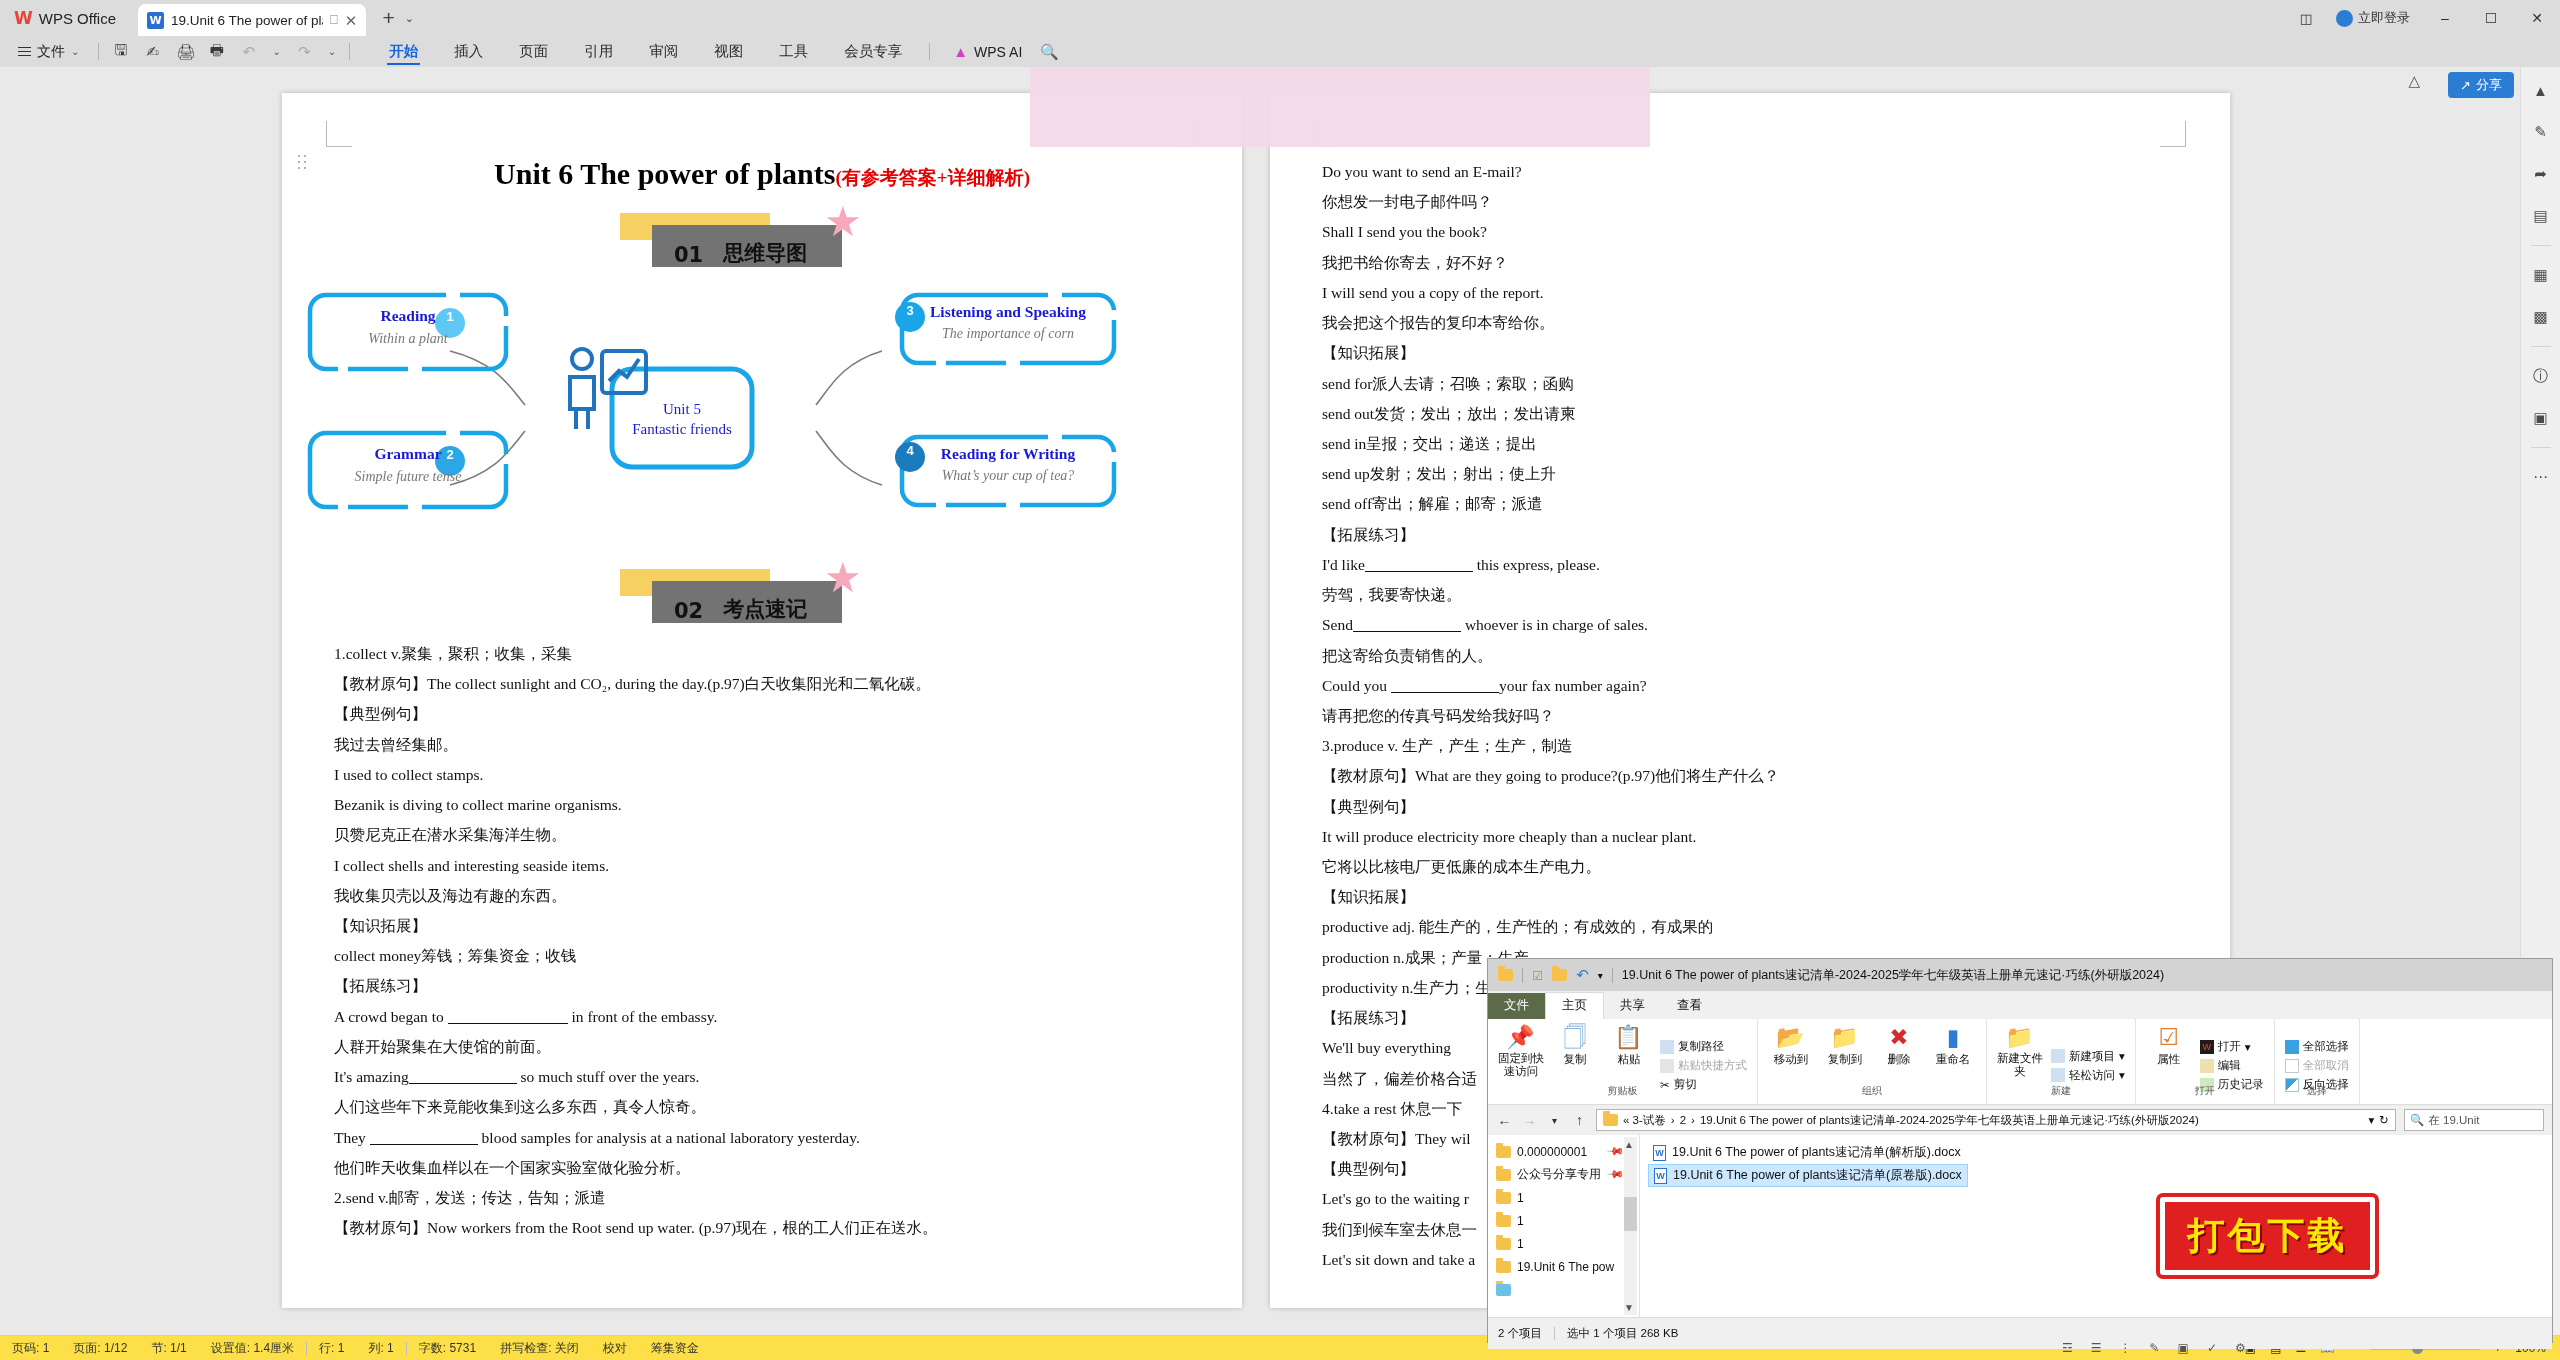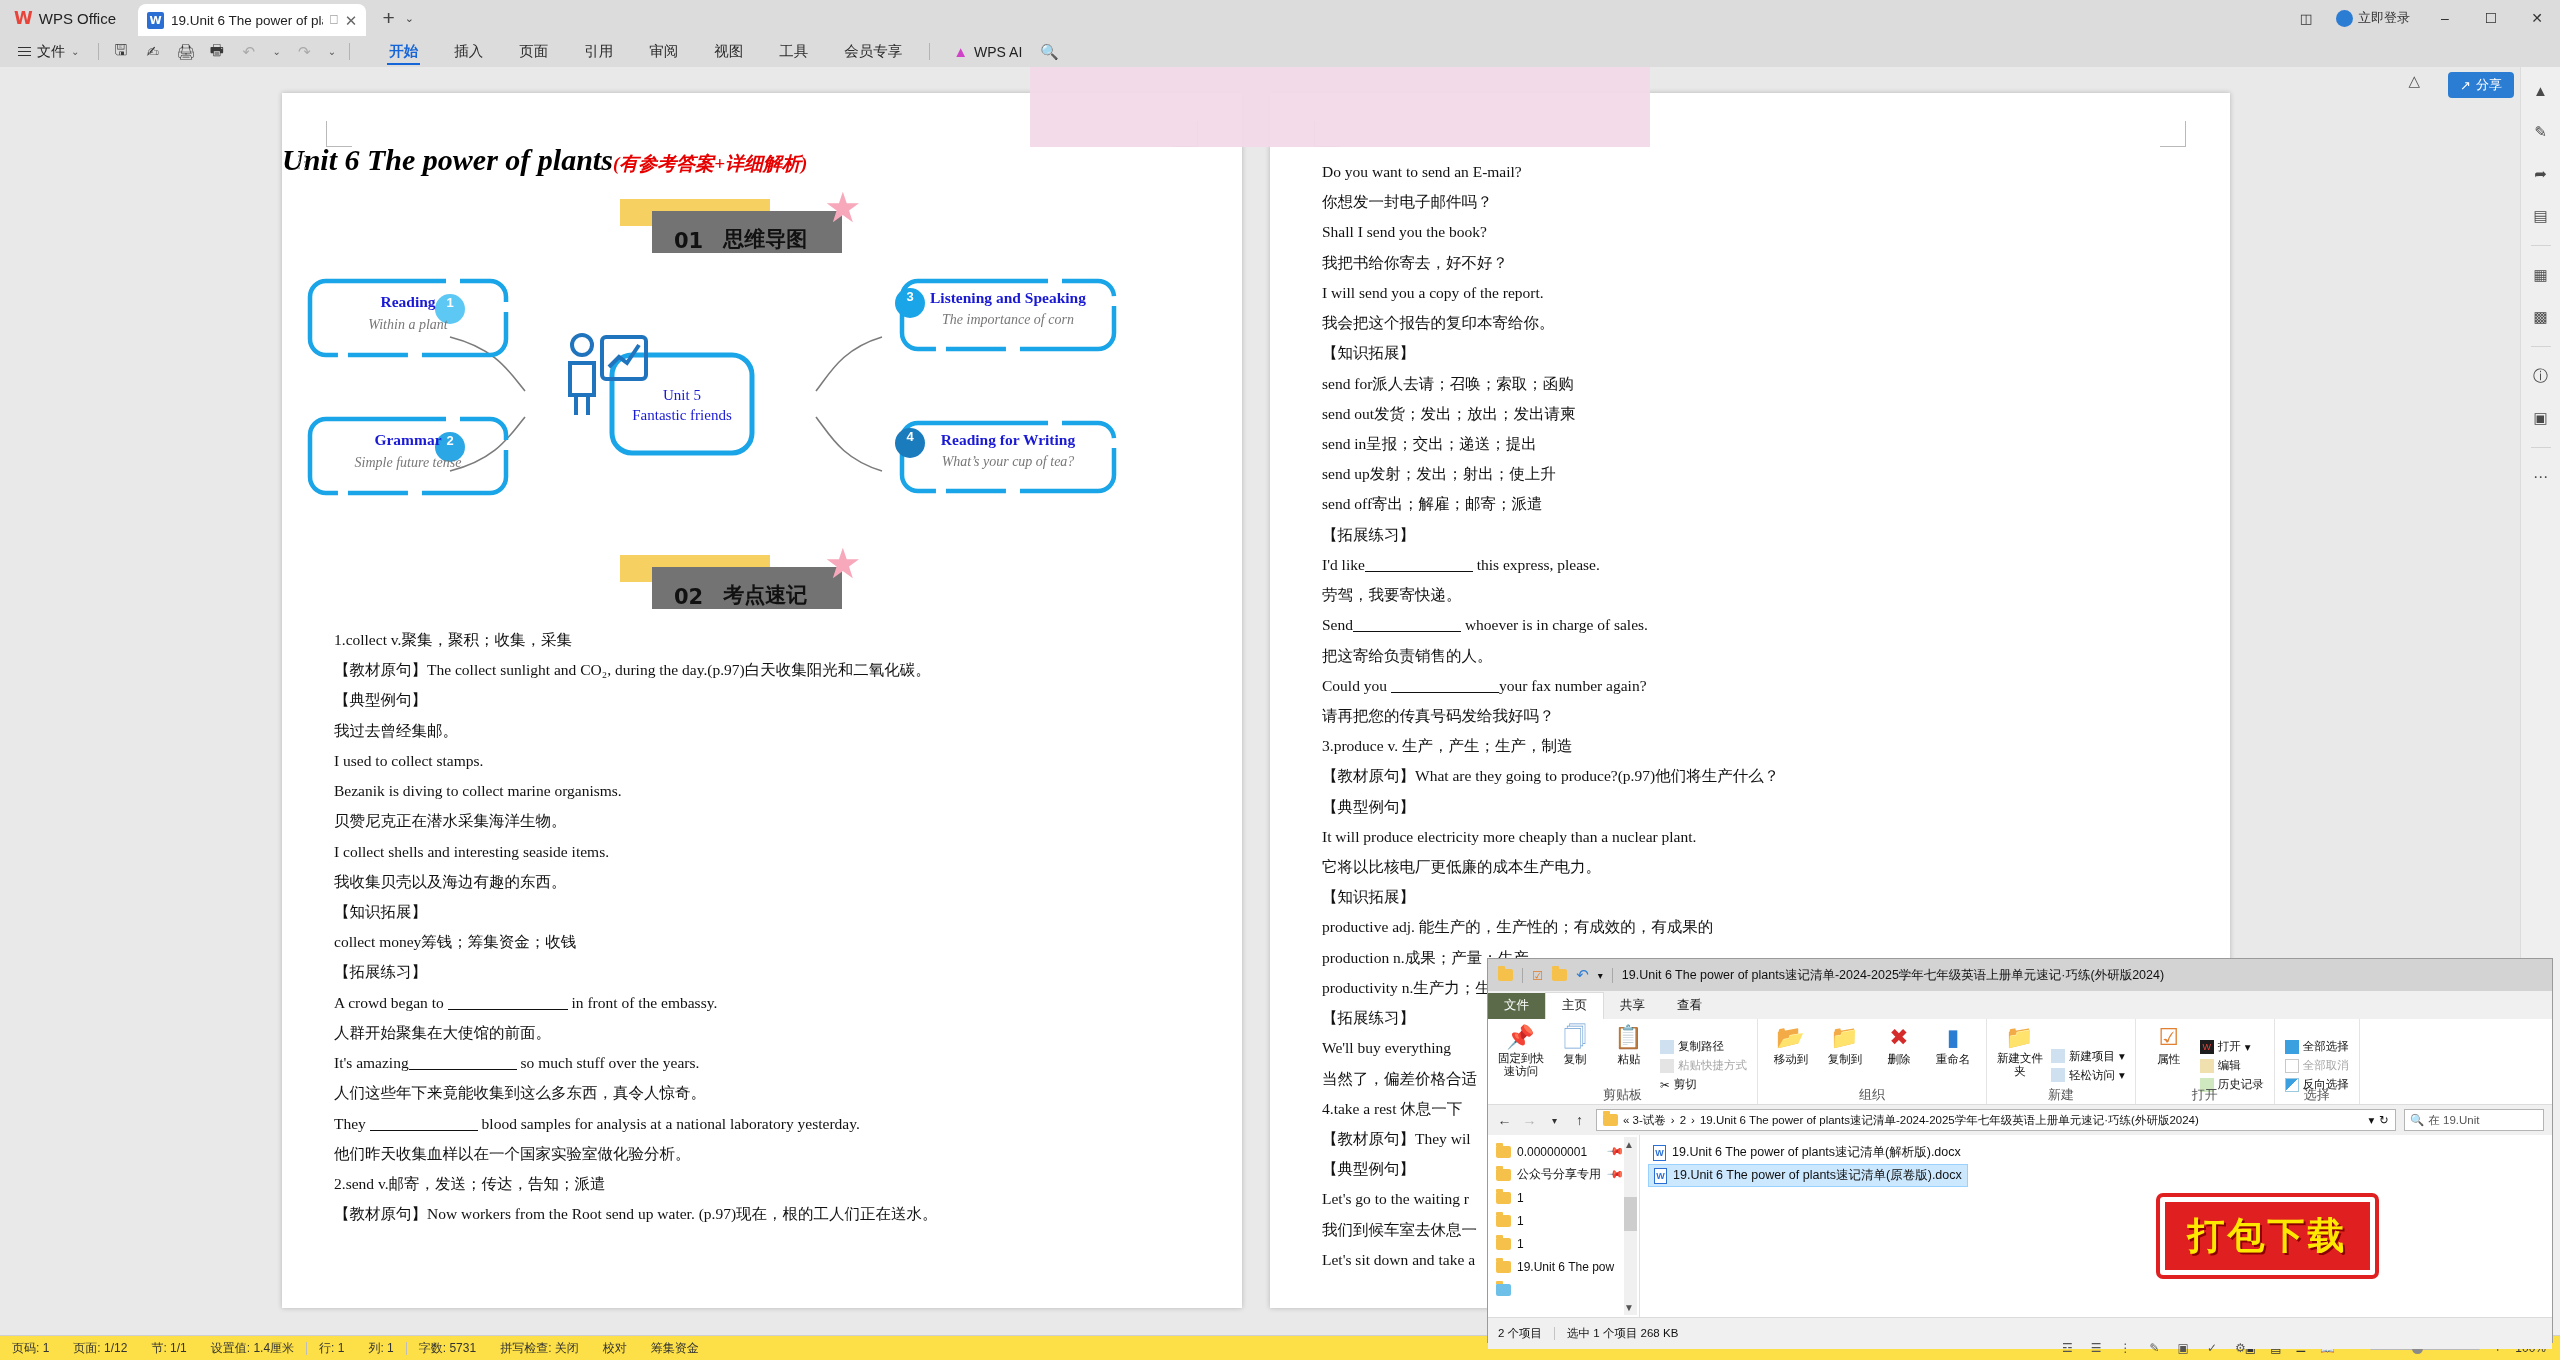--- a/index.html
+++ b/index.html
@@ -102,23 +102,23 @@
 
   .drag-dots {
     position: absolute; left: 16px; top: 62px; width: 9px; height: 18px;
     display: grid; grid-template-columns: repeat(2,3px); grid-template-rows: repeat(3,3px);
     gap: 3px;
   }
   .drag-dots i { width:2.4px; height:2.4px; background:#9a9a9a; border-radius:50%; }
 
   
   .doc-title {
-    text-align:left; margin-top: 50px;
+    text-align:center; margin-top: 64px;
     font-family: "Liberation Serif", "DejaVu Serif", serif;
-    font-size: 30px; font-weight: bold; color:#000;font-style:italic;
+    font-size: 30px; font-weight: bold; color:#000;
   }
   .doc-title .sub { color:#e60000; font-size: 19px; font-weight: bold; }
 
   .sec-badge { position: relative; margin: 0 auto; width: 300px; height: 54px; }
   .sec-yellow {
     position:absolute; left: 8px; top: 0; width: 150px; height: 27px; background:#f6d060;
   }
   .sec-blue {
     position:absolute; left: 40px; top: 12px; width: 190px; height: 42px;
     background:#737373; display:flex; align-items:flex-end; gap: 20px; padding-left: 22px;
@@ -191,21 +191,21 @@
     height: 28px; background:#f0f0f0; display:flex; align-items:flex-end; font-size:12.5px;
   }
   .ex-tab { padding: 4px 16px 5px; color:#111; }
   .ex-tab.file { background:#5b6b4a; color:#fff; }
   .ex-tab.active { background:#fff; border:1px solid #dcdcdc; border-bottom:none; }
   .ex-ribbon {
     height: 86px; background:#fff; border-bottom:1px solid #dcdcdc;
     display:flex; align-items:stretch; font-size: 11.5px; color:#111;
   }
   .rg { display:flex; padding: 4px 6px 0; position:relative; border-right:1px solid #e4e4e4; }
-  .rg-label { position:absolute; bottom:0; left:0; right:0; text-align:center; font-size:13px; color:#555; }
+  .rg-label { position:absolute; bottom:6px; left:0; right:0; text-align:center; font-size:10px; color:#555; }
   .big-btn { width: 54px; display:flex; flex-direction:column; align-items:center; gap:3px; padding-top:3px; }
   .big-ic { font-size: 23px; line-height: 1; }
   .small-col { display:flex; flex-direction:column; justify-content:center; gap:4px; padding: 4px 4px 0; }
   .small-btn { display:flex; align-items:center; gap:4px; white-space:nowrap; }
   .small-btn.dim { color:#a6a6a6; }
   .sq-ic { width:14px; height:14px; display:inline-block; }
 
   .ex-addr {
     height: 30px; display:flex; align-items:center; gap: 8px; padding: 0 8px;
     background:#f0f0f0; font-size:12px; color:#111;

